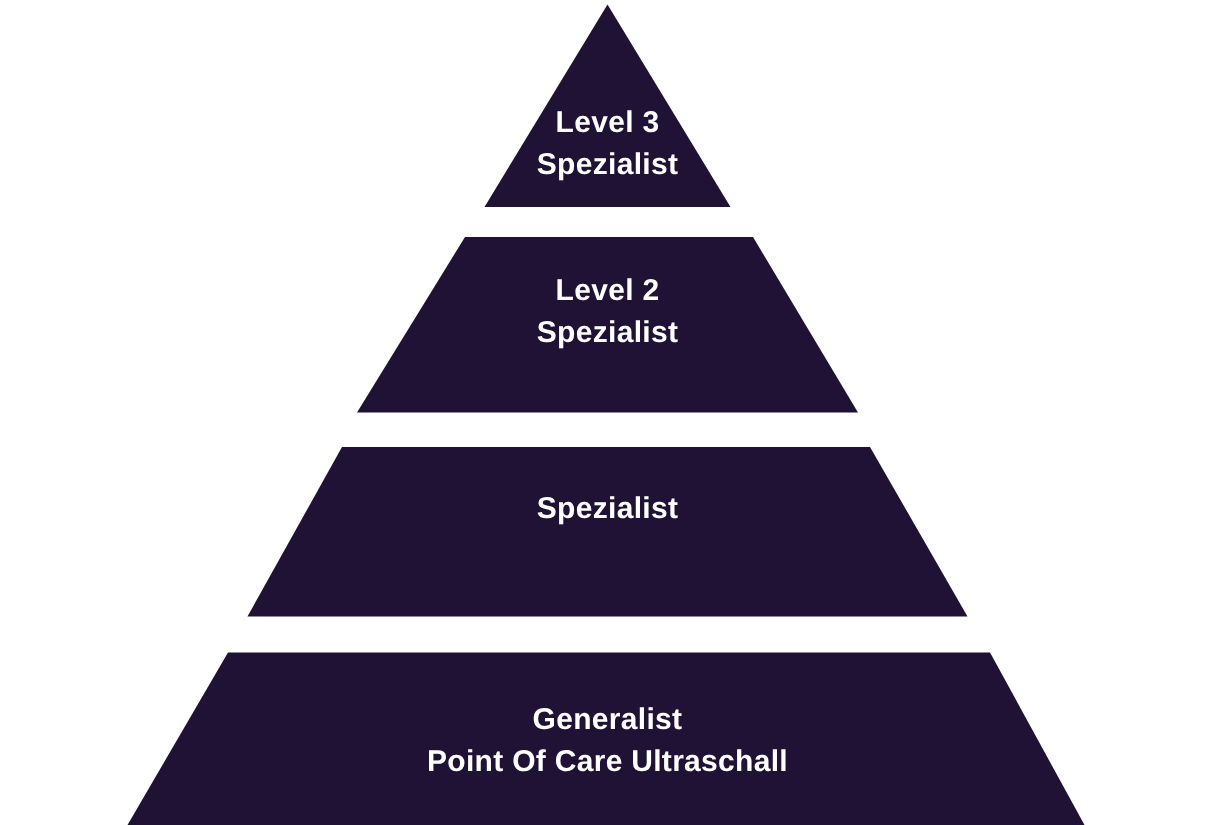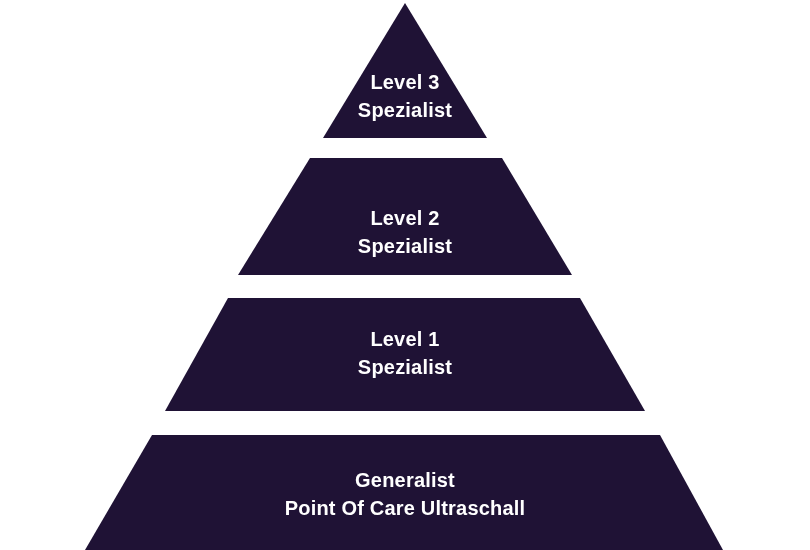--- a/index.html
+++ b/index.html
@@ -32,21 +32,21 @@
   .level-label {
     position: absolute;
     text-align: center;
     color: var(--label-text);
     font-weight: bold;
     font-size: 20px;
     line-height: 28px;
     letter-spacing: 0.2px;
   }
   .label-l3 { left: 285px; top: 68px;  width: 240px; }
-  .label-l2 { left: 285px; top: 204px; width: 240px; }
+  .label-l2 { left: 285px; top: 180px; width: 240px; }
   .label-l1 { left: 285px; top: 325px; width: 240px; }
   .label-base { left: 155px; top: 466px; width: 500px; }
   .label-line { display: block; }
 </style>
 </head>
 <body>
 
 <div class="stage">
 
   <svg class="pyramid-svg" width="810" height="550" viewBox="0 0 810 550" aria-hidden="true">
@@ -60,21 +60,20 @@
     <span class="label-line">Level 3</span>
     <span class="label-line">Spezialist</span>
   </div>
 
   <div class="level-label label-l2">
     <span class="label-line">Level 2</span>
     <span class="label-line">Spezialist</span>
   </div>
 
   <div class="level-label label-l1">
-    <span class="label-line">Level 1</span>
     <span class="label-line">Spezialist</span>
   </div>
 
   <div class="level-label label-base">
     <span class="label-line">Generalist</span>
     <span class="label-line">Point Of Care Ultraschall</span>
   </div>
 
 </div>
 

